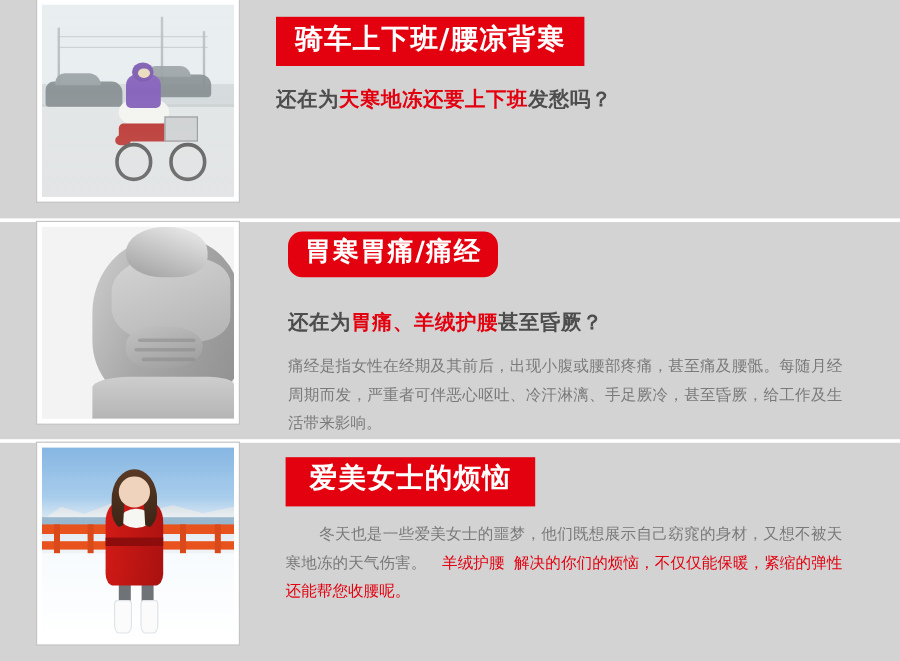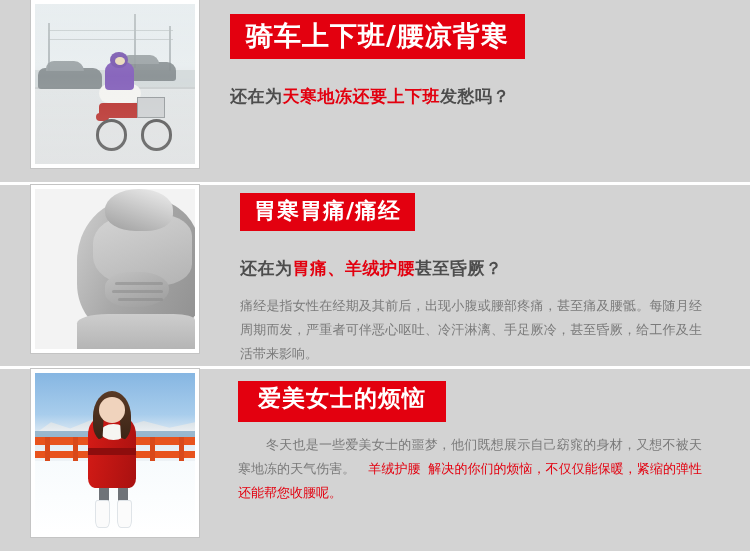--- a/index.html
+++ b/index.html
@@ -77,43 +77,43 @@
   .ph3 .boot{position:absolute;top:80%;width:8%;height:16%;background:#fbfbfb;border-radius:12% 12% 24% 24%;box-shadow:0 0 0 1px #dfe4e8;}
 
   
   .text-col{flex:1 1 auto;padding-right:48px;box-sizing:border-box;}
 
   .banner{
     display:inline-block;
     background:#e3000f;
     color:#ffffff;
     font-weight:bold;
-    font-size:27px;
+    font-size:23px;
     line-height:1;
     padding:8px 16px 10px 16px;
     letter-spacing:1px;
     white-space:nowrap;
   }
   .subtitle{
     font-size:17px;font-weight:bold;color:#4d4d4d;margin:0;
     letter-spacing:.5px;white-space:nowrap;
   }
   .red{color:#e3000f;}
   .body-text{
     font-size:13px;color:#7a7a7a;line-height:1.85;margin:0;text-align:justify;
   }
   .indent{padding-left:28px;}
 
   
   #sec1 .text-col{padding-top:14px;}
-  #sec1 .subtitle{margin-top:26px;}
+  #sec1 .subtitle{margin-top:16px;}
   #sec1 .body-text{margin-top:14px;}
 
   #sec2 .text-col{padding-top:8px;padding-left:10px;}
-  #sec2 .banner{font-size:22px;padding:7px 14px 9px 14px;}
+  #sec2 .banner{font-size:22px;padding:7px 14px 9px 14px;border-radius:12px;}
   #sec2 .subtitle{margin-top:26px;}
   #sec2 .body-text{margin-top:14px;}
 
   #sec3 .text-col{padding-top:12px;padding-left:8px;}
   #sec3 .banner{font-size:23px;padding:8px 20px 10px 20px;margin-left:0;}
   #sec3 .subtitle{margin-top:26px;}
   #sec3 .body-text{margin-top:12px;}
 
   #sec1{height:182px;}
   #sec2{height:181px;}

